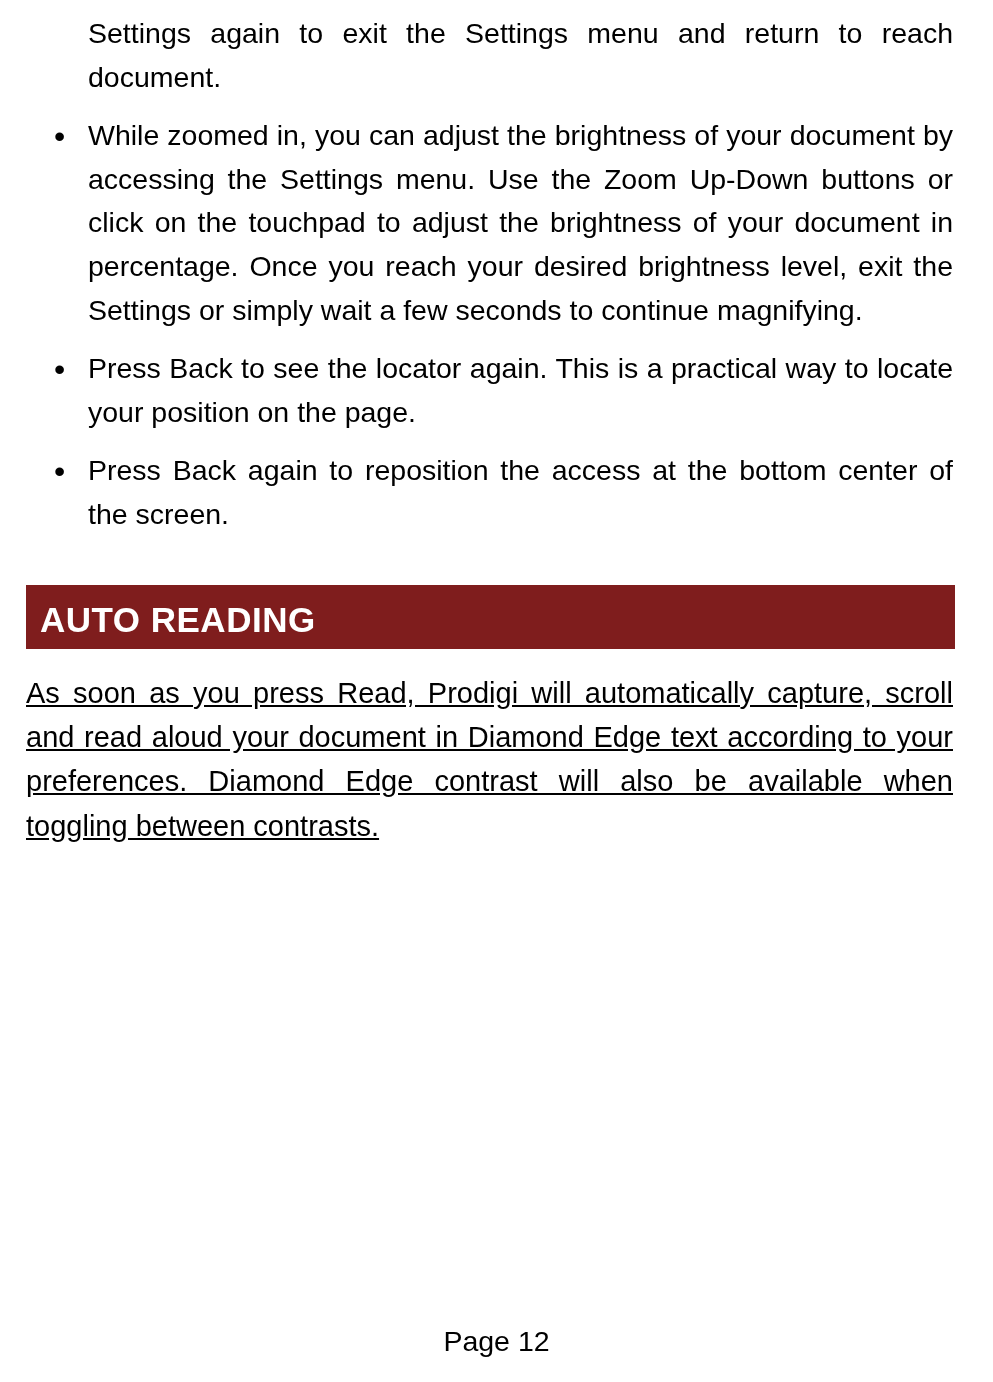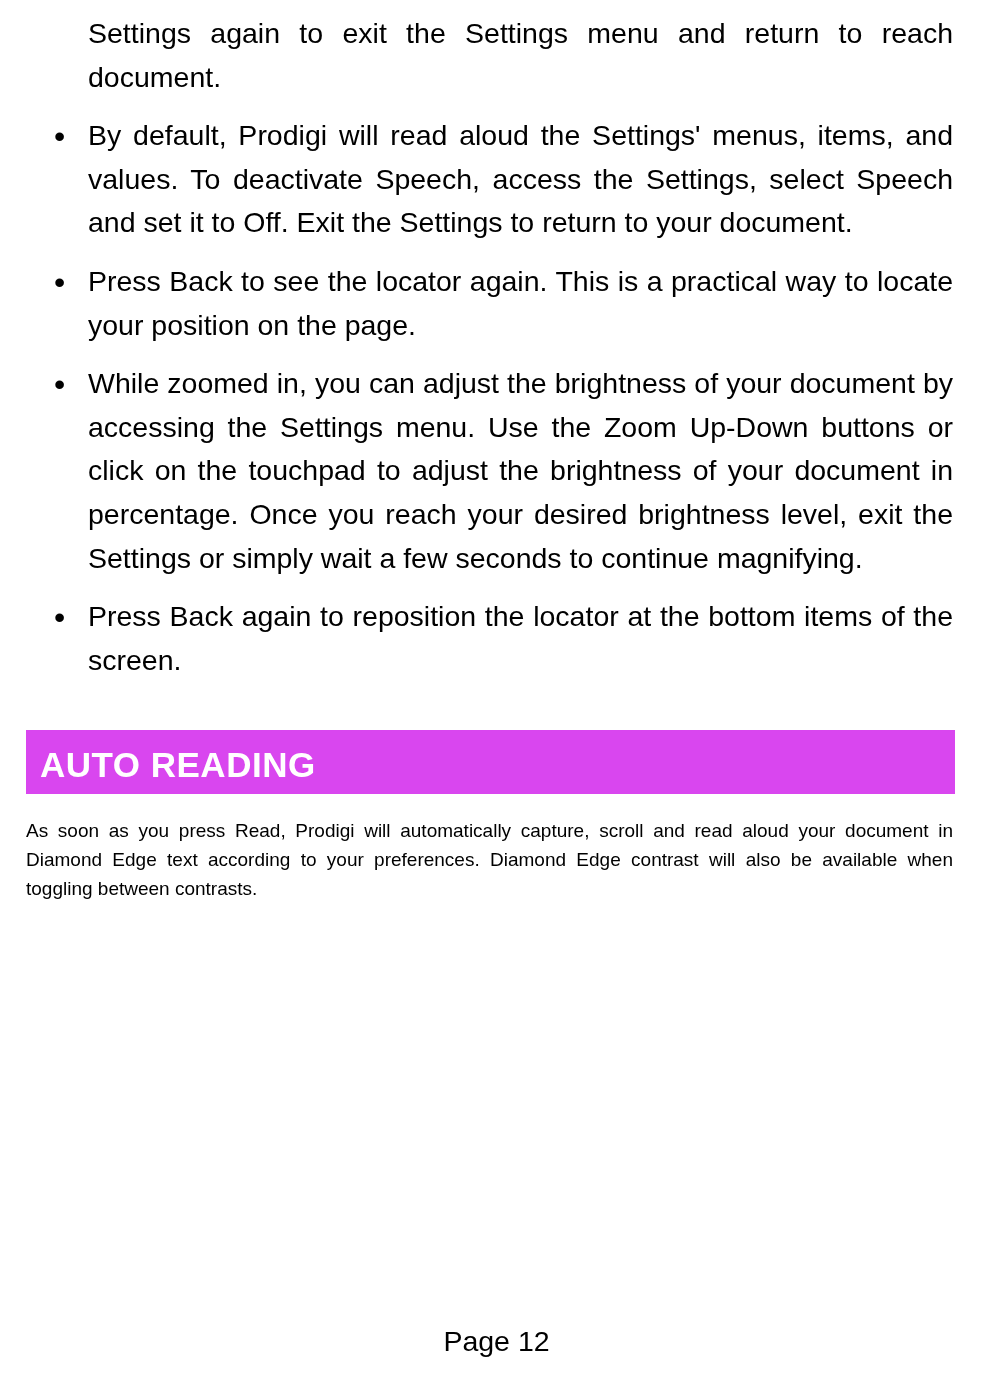--- a/index.html
+++ b/index.html
@@ -43,61 +43,61 @@
     }
     .continuation {
       padding-left: 48px;
       font-size: 28.5px;
       line-height: 1.53;
       text-align: justify;
       margin-bottom: 15px;
       color: #000000;
     }
     .section-heading {
-      background: #d946ef;
+      background: #7f1d1d;
       color: #ffffff;
       font-size: 35px;
       font-weight: bold;
       padding: 15px 14px 9px 14px;
       margin-top: 48px;
       margin-bottom: 22px;
       letter-spacing: 0.5px;
       margin-left: -14px;
       margin-right: -2px;
     }
     .body-para {
-      font-size: 19px;
+      font-size: 29px;
       line-height: 1.53;
       text-align: justify;
       margin-bottom: 22px;
       color: #000000;
       margin-left: -14px;
+      text-decoration: underline;
     }
     .page-number {
       position: absolute;
       bottom: 24px;
       left: 0;
       right: 0;
       text-align: center;
       font-size: 28.5px;
       color: #000000;
     }
   </style>
 </head>
 <body>
 
 <div class="content">
 
   <div class="continuation">Settings again to exit the Settings menu and return to reach document.</div>
 
   <ul class="bullet-list">
-    <li class="bullet-item">By default, Prodigi will read aloud the Settings' menus, items, and values. To deactivate Speech, access the Settings, select Speech and set it to Off. Exit the Settings to return to your document.</li>
+    <li class="bullet-item">While zoomed in, you can adjust the brightness of your document by accessing the Settings menu. Use the Zoom Up-Down buttons or click on the touchpad to adjust the brightness of your document in percentage. Once you reach your desired brightness level, exit the Settings or simply wait a few seconds to continue magnifying.</li>
     <li class="bullet-item">Press Back to see the locator again. This is a practical way to locate your position on the page.</li>
-    <li class="bullet-item">While zoomed in, you can adjust the brightness of your document by accessing the Settings menu. Use the Zoom Up-Down buttons or click on the touchpad to adjust the brightness of your document in percentage. Once you reach your desired brightness level, exit the Settings or simply wait a few seconds to continue magnifying.</li>
-    <li class="bullet-item">Press Back again to reposition the locator at the bottom items of the screen.</li>
+    <li class="bullet-item">Press Back again to reposition the access at the bottom center of the screen.</li>
   </ul>
 
   <div class="section-heading">AUTO READING</div>
 
   <div class="body-para">As soon as you press Read, Prodigi will automatically capture, scroll and read aloud your document in Diamond Edge text according to your preferences. Diamond Edge contrast will also be available when toggling between contrasts.</div>
 
 
 </div>
 
 <div class="page-number">Page 12</div>

